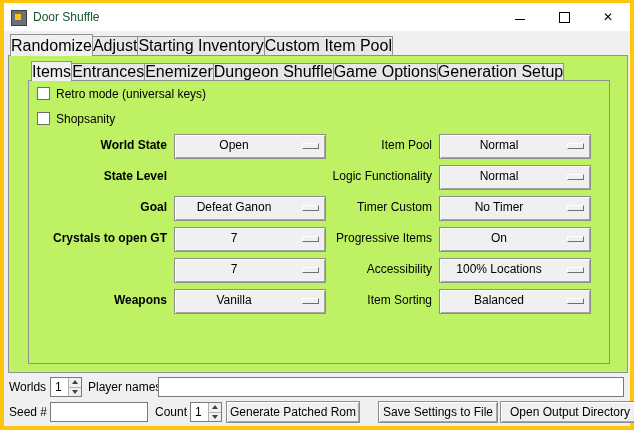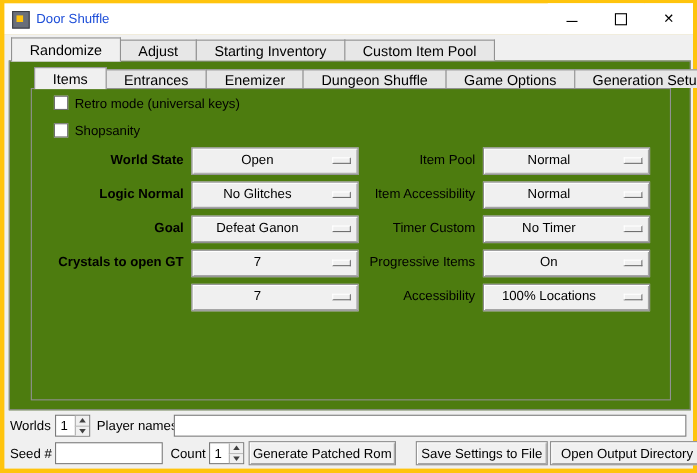--- a/index.html
+++ b/index.html
@@ -1,44 +1,44 @@
 <!DOCTYPE html>
 <html><head>
 <meta charset="utf-8">
 <style>
   html,body{margin:0;padding:0;}
   body{background:#d8d8d8;font-family:"Liberation Sans",sans-serif;}
   .window{position:relative;width:634px;height:430px;background:#ffc40d;overflow:hidden;}
   .titlebar{position:absolute;left:4px;top:3px;width:626px;height:28px;background:#ffffff;}
   .app-icon{position:absolute;left:7px;top:7px;width:14px;height:14px;background:#6a6f7a;border:1px solid #3c3f46;}
   .app-icon::after{content:"";position:absolute;left:3px;top:3px;width:6px;height:6px;background:#ffc40d;}
-  .win-title{position:absolute;left:29px;top:0;height:36px;line-height:28px;font-size:12px;color:#1d4ed8;}
+  .win-title{position:absolute;left:29px;top:0;height:36px;line-height:28px;font-size:12px;color:#14532d;}
   .caps{position:absolute;right:0;top:0;height:28px;display:flex;}
   .cap{width:44px;height:28px;display:flex;align-items:center;justify-content:center;background:#ffffff;}
   .min-glyph{width:10px;height:0;border-top:1px solid #000;margin-top:5px;}
   .max-glyph{width:9px;height:9px;border:1px solid #000;background:transparent;}
   .close-glyph{font-size:12px;line-height:1;color:#000;}
   .client{position:absolute;left:4px;top:31px;width:626px;height:395px;background:#f0f0f0;}
 
   .tabbar{position:absolute;display:flex;align-items:flex-end;z-index:3;}
   .tabbar.primary{left:6px;top:4px;height:20px;}
   .tabbar.secondary{left:22px;top:6px;height:18px;}
-  .tab{display:flex;align-items:center;padding:0 16px;font-size:13px;color:#000;background:#e7e7e7;border:1px solid #919191;border-bottom:none;white-space:nowrap;}
+  .tab{display:flex;align-items:center;padding:0 0;font-size:16px;color:#000;background:#e7e7e7;border:1px solid #919191;border-bottom:none;white-space:nowrap;}
   .tab + .tab{margin-left:-1px;}
   .tabbar.primary .tab{height:18px;}
   .tabbar.primary .tab.sel{height:21px;margin-bottom:-1px;}
   .tabbar.secondary .tab{height:16px;}
   .tabbar.secondary .tab.sel{height:19px;margin-bottom:-1px;}
   .tab.sel{background:#f0f0f0;position:relative;z-index:2;}
 
-  .pane{position:absolute;background:#4d7c0f;border:1px solid #919191;z-index:1;}
+  .pane{position:absolute;background:#bef264;border:1px solid #919191;z-index:1;}
   .outer-pane{left:4px;top:24px;width:618px;height:316px;}
   .inner-pane{left:19px;top:24px;width:580px;height:282px;}
 
-  .check-row{position:absolute;left:20px;height:13px;display:flex;align-items:center;gap:6px;}
+  .check-row{position:absolute;left:8px;height:13px;display:flex;align-items:center;gap:6px;}
   .checkbox{width:11px;height:11px;background:#ffffff;border:1px solid #6e6e6e;flex:0 0 auto;}
   .check-label{font-size:12px;color:#000;white-space:nowrap;}
 
   .opt-row{position:absolute;left:0;right:0;height:23px;}
   .opt-label{position:absolute;top:0;height:23px;line-height:23px;font-size:12px;color:#000;text-align:right;white-space:nowrap;}
   .opt-label.l{left:0;width:138px;font-weight:bold;}
   .opt-label.r{left:296px;width:107px;}
   .raised{background:#f0f0f0;border:1px solid #8d8d8d;box-shadow:inset 1px 1px 0 #ffffff, inset -1px -1px 0 #a6a6a6;}
   .dropdown{position:absolute;top:0;height:23px;width:150px;cursor:default;}
   .dropdown.ddl{left:145px;}
@@ -118,26 +118,22 @@
             <span class="dd-ind"></span>
           </div>
           <span class="opt-label r">Item Pool</span>
           <div class="dropdown ddr raised">
             <span class="dd-text">Normal</span>
             <span class="dd-ind"></span>
           </div>
         </div>
 
         <div class="opt-row" style="top:84px">
-          <span class="opt-label l">Logic Normal</span>
-          <div class="dropdown ddl raised">
-            <span class="dd-text">No Glitches</span>
-            <span class="dd-ind"></span>
-          </div>
-          <span class="opt-label r">Item Accessibility</span>
+          <span class="opt-label l">State Level</span>
+          <span class="opt-label r">Logic Functionality</span>
           <div class="dropdown ddr raised">
             <span class="dd-text">Normal</span>
             <span class="dd-ind"></span>
           </div>
         </div>
 
         <div class="opt-row" style="top:115px">
           <span class="opt-label l">Goal</span>
           <div class="dropdown ddl raised">
             <span class="dd-text">Defeat Ganon</span>
@@ -168,20 +164,32 @@
             <span class="dd-text">7</span>
             <span class="dd-ind"></span>
           </div>
           <span class="opt-label r">Accessibility</span>
           <div class="dropdown ddr raised">
             <span class="dd-text">100% Locations</span>
             <span class="dd-ind"></span>
           </div>
         </div>
 
+        <div class="opt-row" style="top:208px">
+          <span class="opt-label l">Weapons</span>
+          <div class="dropdown ddl raised">
+            <span class="dd-text">Vanilla</span>
+            <span class="dd-ind"></span>
+          </div>
+          <span class="opt-label r">Item Sorting</span>
+          <div class="dropdown ddr raised">
+            <span class="dd-text">Balanced</span>
+            <span class="dd-ind"></span>
+          </div>
+        </div>
 
       </div>
     </div>
 
     <div class="bottom-row r1" style="top:346px;height:32px">
       <span class="b-label" style="left:5px">Worlds</span>
       <div class="spin" style="left:46px;width:32px">
         <span class="spin-val">1</span>
         <span class="spin-btns">
           <span class="spin-b up">

